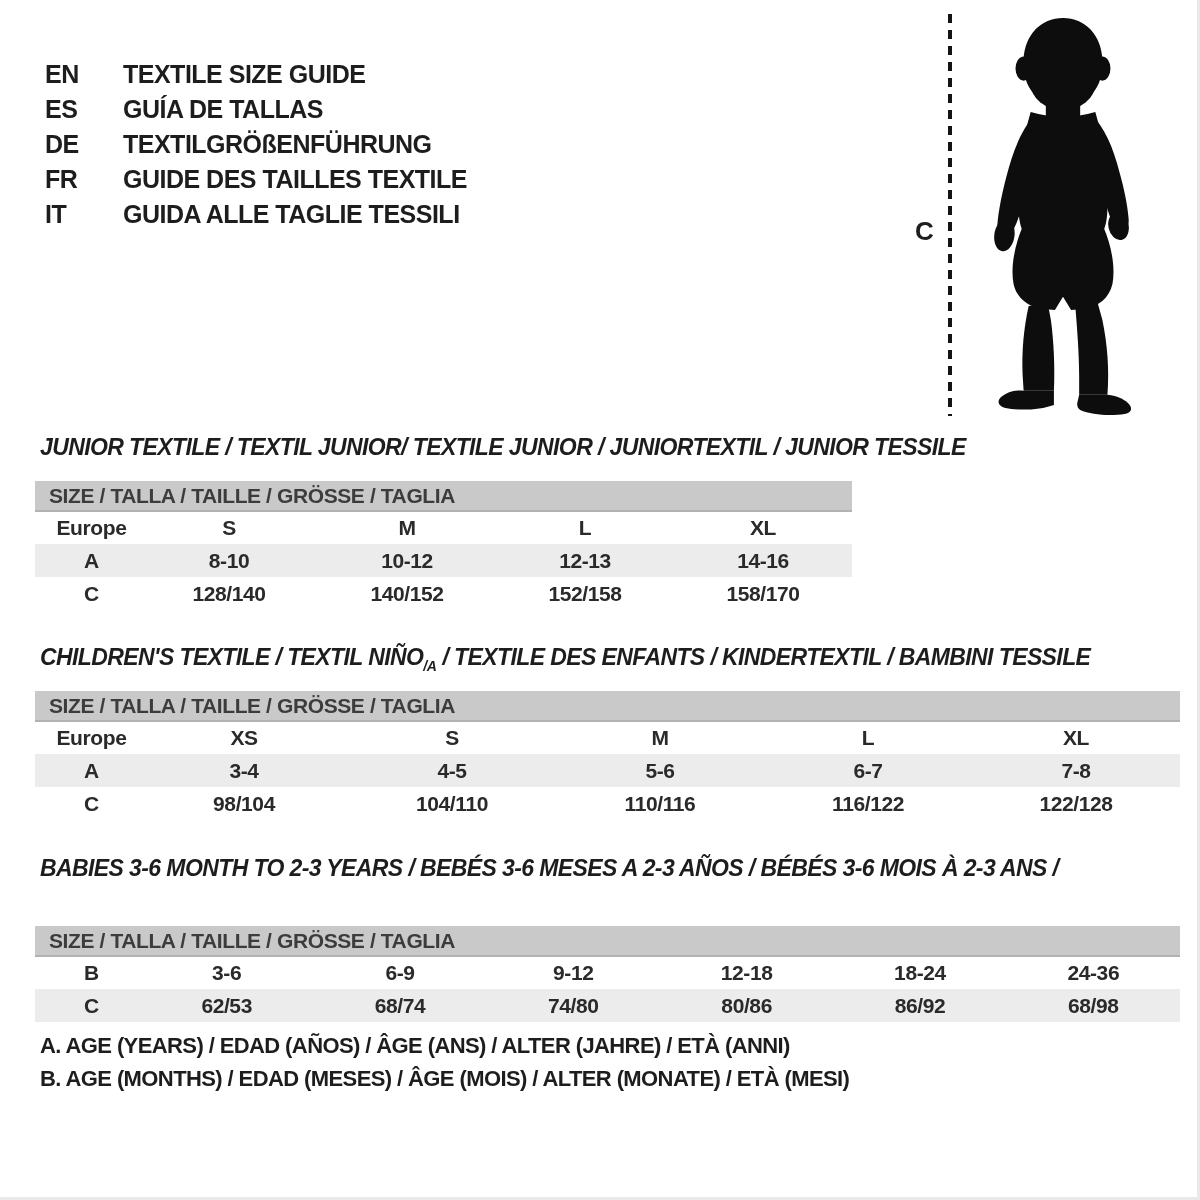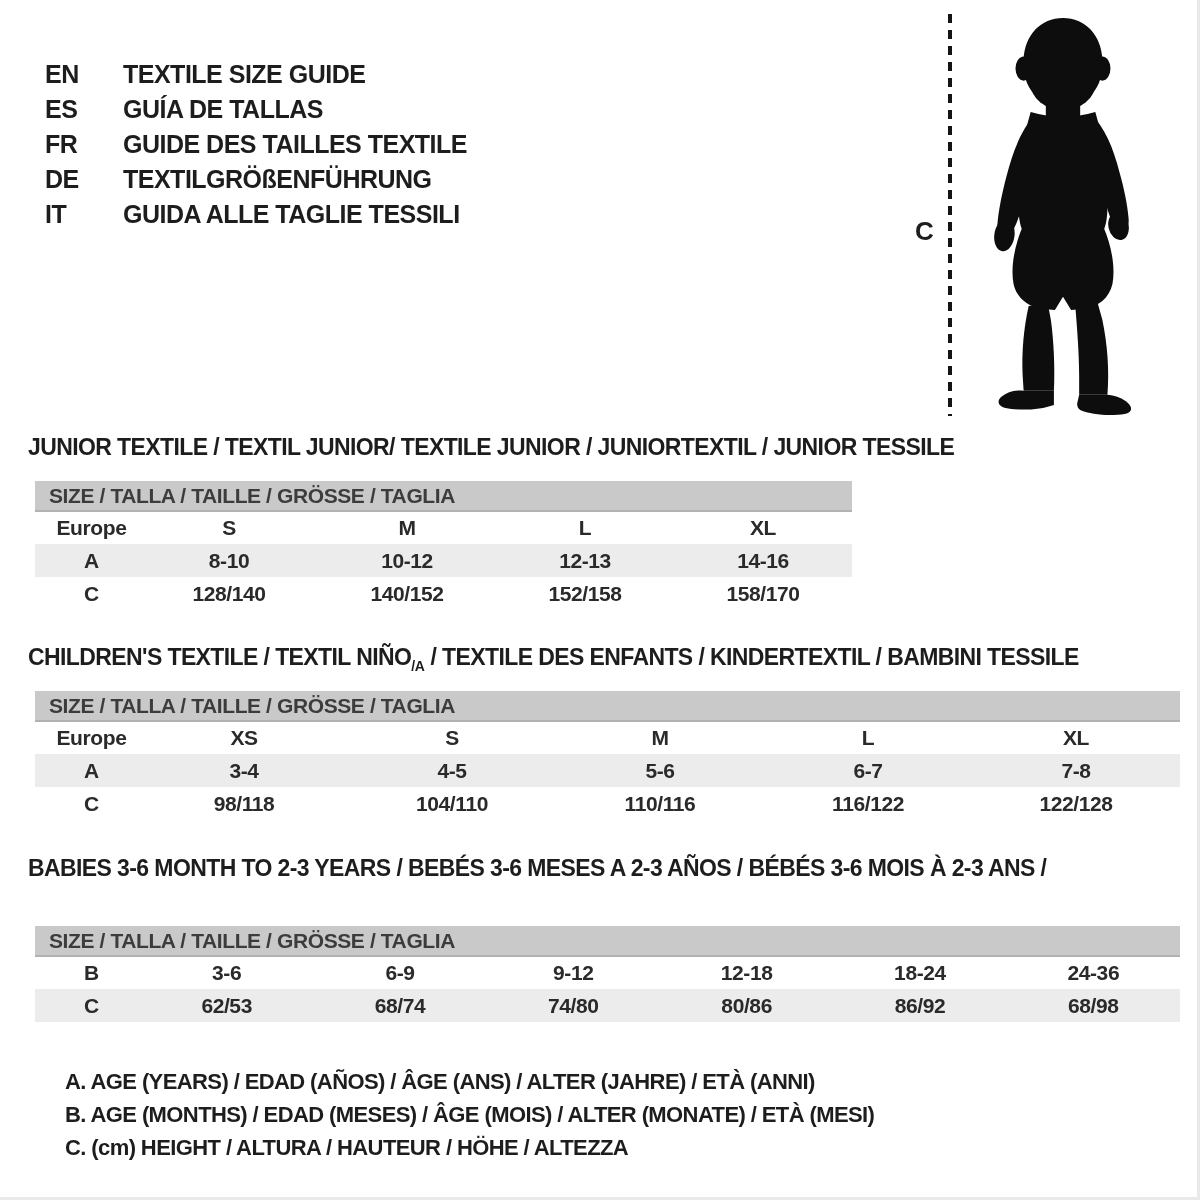--- a/index.html
+++ b/index.html
@@ -32,22 +32,22 @@
   
   .height-line {
     position: absolute; left: 948px; top: 14px; width: 4px; height: 402px;
     background: repeating-linear-gradient(to bottom, #141414 0 9px, transparent 9px 16px);
   }
   .figure-label { position: absolute; left: 915px; top: 216px; font-size: 26px; }
   .silhouette { position: absolute; left: 966px; top: 13px; width: 194px; height: 404px; }
 
   
   .section-title {
-    position: absolute; left: 28px;
-    font-size: 23px; letter-spacing: -0.6px; white-space: nowrap;
+    position: absolute; left: 40px;
+    font-size: 23px; letter-spacing: -0.6px; white-space: nowrap; font-style: italic;
   }
   .title-sub { font-size: 14px; vertical-align: sub; letter-spacing: -0.3px; }
   #junior-title  { top: 434px; }
   #children-title{ top: 644px; }
   #babies-title  { top: 852px; line-height: 33px; }
 
   
   .size-table {
     position: absolute; left: 35px;
     border-collapse: collapse; table-layout: fixed;
@@ -72,44 +72,44 @@
   .size-table td {
     height: 33px;
     text-align: center;
     color: var(--cell-ink);
     font-weight: bold;
   }
   .size-table td.row-label { text-align: center; padding-left: 8px; }
   .size-table tr.shaded { background: var(--row-alt); }
 
   
-  .legend { position: absolute; left: 40px; top: 1069px; margin-left: 25px; }
+  .legend { position: absolute; left: 40px; top: 1033px; }
   .legend-line { height: 33px; font-size: 22px; letter-spacing: -0.6px; white-space: nowrap; }
 </style>
 </head>
 <body>
 
 <div class="page">
 
   <header class="lang-block">
     <div class="lang-row">
       <span class="lang-code">EN</span>
       <span class="lang-title">TEXTILE SIZE GUIDE</span>
     </div>
     <div class="lang-row">
       <span class="lang-code">ES</span>
       <span class="lang-title">GUÍA DE TALLAS</span>
     </div>
     <div class="lang-row">
+      <span class="lang-code">DE</span>
+      <span class="lang-title">TEXTILGRÖßENFÜHRUNG</span>
+    </div>
+    <div class="lang-row">
       <span class="lang-code">FR</span>
       <span class="lang-title">GUIDE DES TAILLES TEXTILE</span>
-    </div>
-    <div class="lang-row">
-      <span class="lang-code">DE</span>
-      <span class="lang-title">TEXTILGRÖßENFÜHRUNG</span>
     </div>
     <div class="lang-row">
       <span class="lang-code">IT</span>
       <span class="lang-title">GUIDA ALLE TAGLIE TESSILI</span>
     </div>
   </header>
 
   <div class="height-line"></div>
   <span class="figure-label">C</span>
   <svg class="silhouette" viewBox="0 0 190 400" xmlns="http://www.w3.org/2000/svg" aria-hidden="true">
@@ -198,21 +198,21 @@
       <tr class="shaded">
         <td class="row-label">A</td>
         <td>3-4</td>
         <td>4-5</td>
         <td>5-6</td>
         <td>6-7</td>
         <td>7-8</td>
       </tr>
       <tr>
         <td class="row-label">C</td>
-        <td>98/118</td>
+        <td>98/104</td>
         <td>104/110</td>
         <td>110/116</td>
         <td>116/122</td>
         <td>122/128</td>
       </tr>
     </tbody>
   </table>
 
   <h2 class="section-title" id="babies-title">
     <div>BABIES 3-6 MONTH TO 2-3 YEARS / BEBÉS 3-6 MESES A 2-3 AÑOS / BÉBÉS 3-6 MOIS À 2-3 ANS /</div>
@@ -250,16 +250,15 @@
         <td>80/86</td>
         <td>86/92</td>
         <td>68/98</td>
       </tr>
     </tbody>
   </table>
 
   <footer class="legend">
     <div class="legend-line">A. AGE (YEARS) / EDAD (AÑOS) / ÂGE (ANS) / ALTER (JAHRE) / ETÀ (ANNI)</div>
     <div class="legend-line">B. AGE (MONTHS) / EDAD (MESES) / ÂGE (MOIS) / ALTER (MONATE) / ETÀ (MESI)</div>
-    <div class="legend-line">C. (cm) HEIGHT / ALTURA / HAUTEUR / HÖHE / ALTEZZA</div>
   </footer>
 
 </div>
 
 </body></html>

